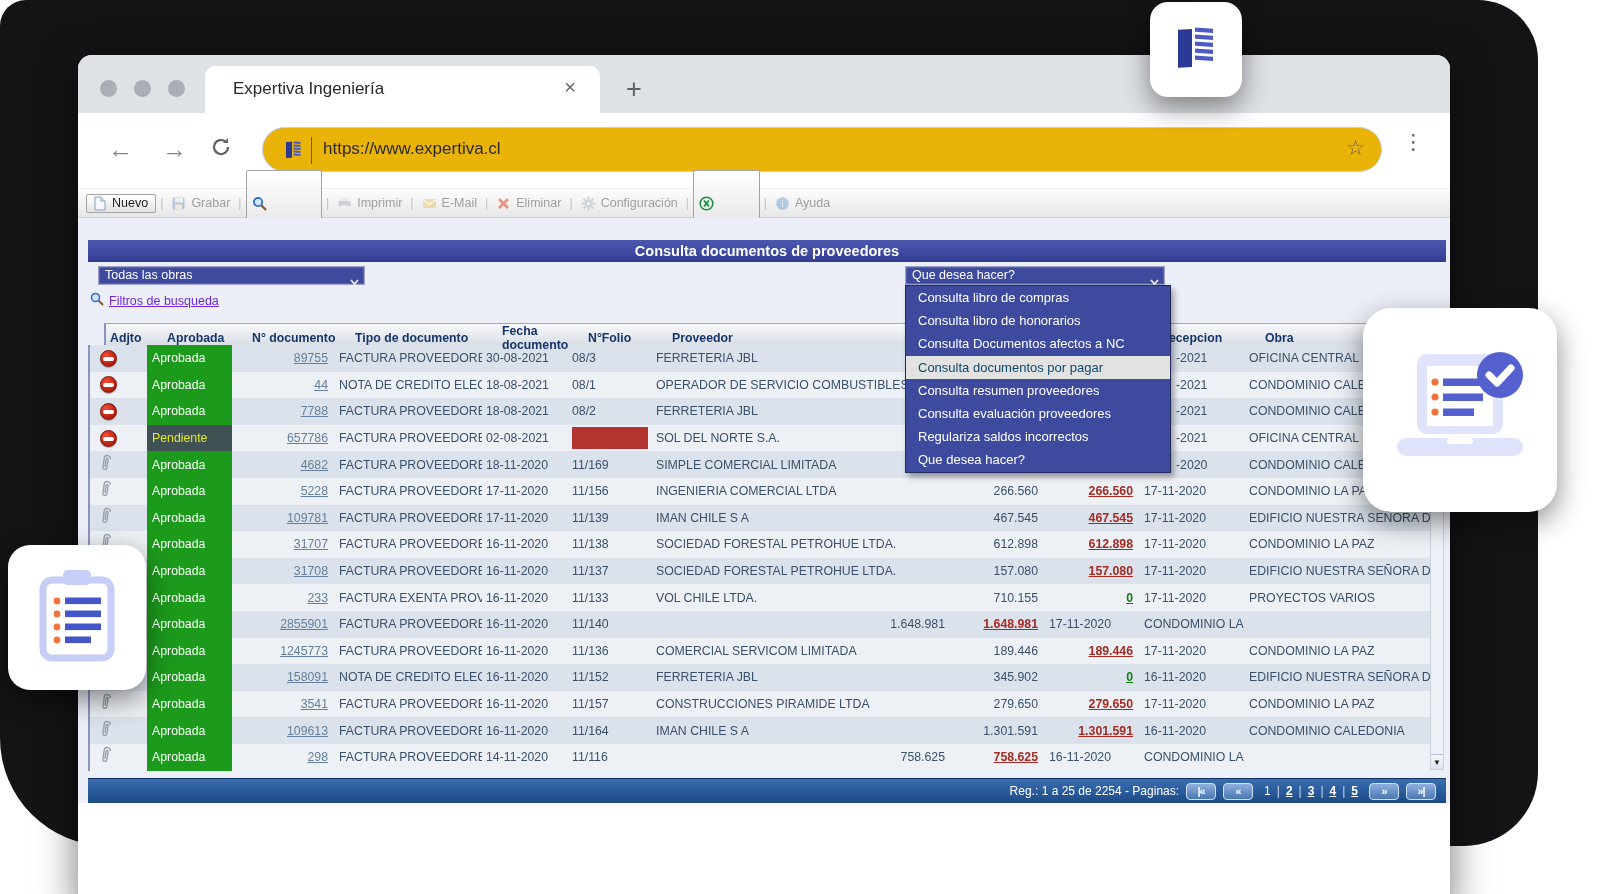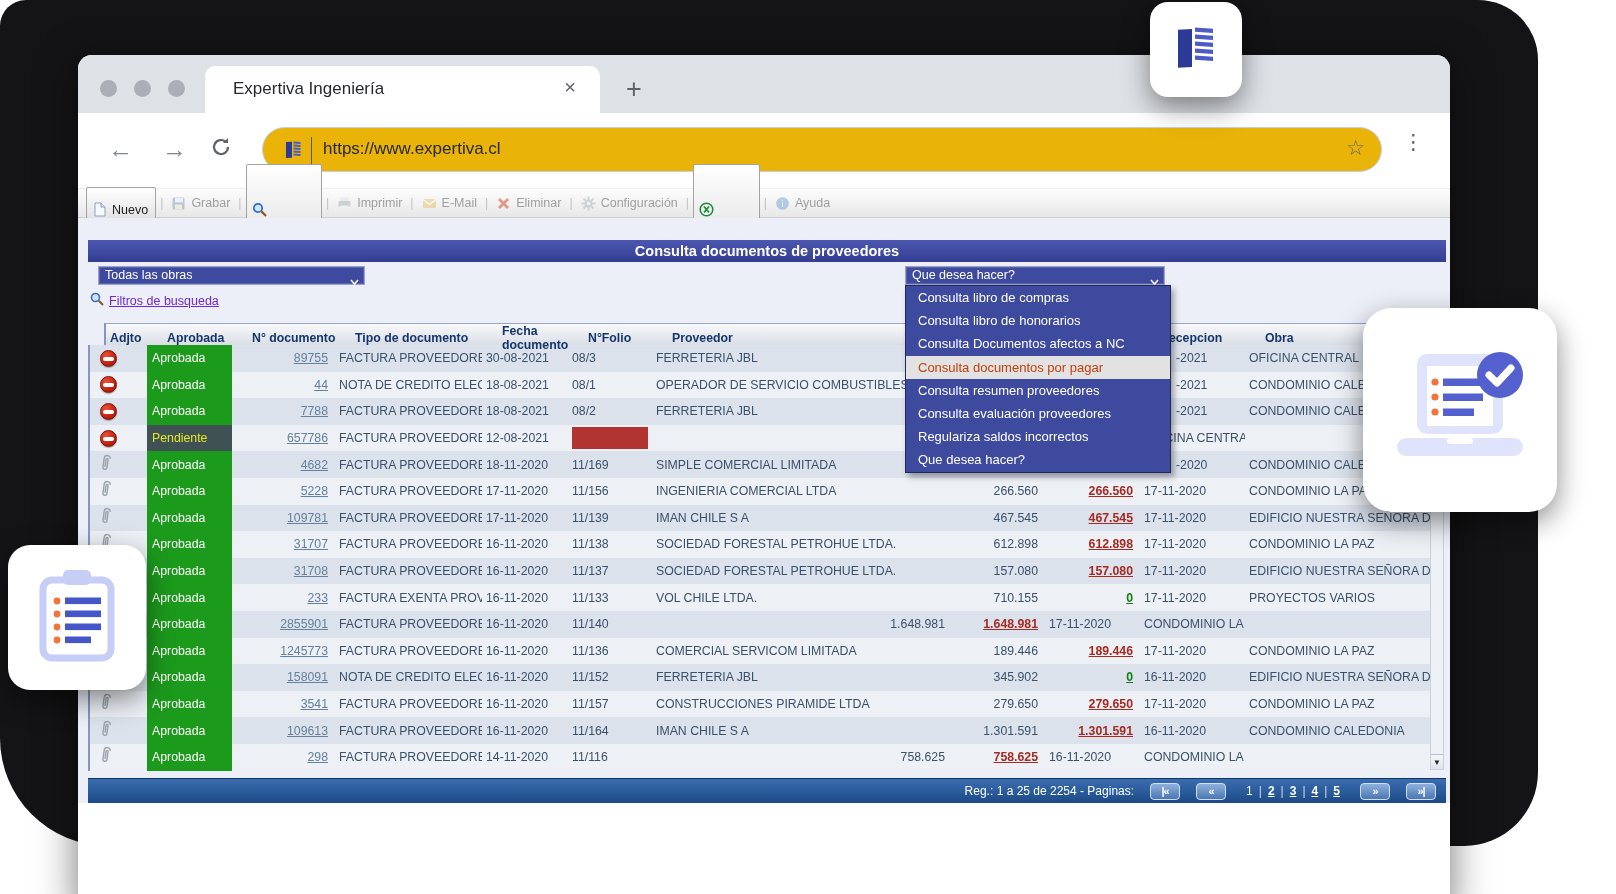--- a/index.html
+++ b/index.html
@@ -34,21 +34,21 @@
   .star { position:absolute; right:16px; top:8px; font-size:21px; color:#5f6368; }
   .kebab { position:absolute; right:26px; top:17px; font-size:21px; color:#5f6368; letter-spacing:0; }
 
   
   .apptoolbar { position:absolute; left:0; top:133px; right:0; height:30px;
     background:linear-gradient(#fdfdfd,#e7e7e7); border-top:1px solid #eee;
     border-bottom:1px solid #cfcfcf; display:flex; align-items:center; padding-left:8px;
     font-size:12.5px; }
   .tb-item { display:flex; align-items:center; gap:5px; padding:2px 4px; white-space:nowrap; }
   .tb-item.boxed { border:1px solid #a3a3a3; border-radius:2px;
-    background:linear-gradient(#ffffff,#e3e3e3); padding:14px 7px 1px 5px; }
+    background:linear-gradient(#ffffff,#e3e3e3); padding:1px 7px 1px 5px; }
   .tb-item .lbl { color:#9f9f9f; }
   .tb-item.enabled .lbl { color:#1c1c1c; }
   .tb-item.bold .lbl { font-weight:bold;margin-top:48px; }
   .tb-sep { color:#c3c3c3; margin:0 4px; }
   .tb-ic { width:15px; height:15px; display:inline-block; }
   .tb-item.disabled .tb-ic { opacity:.55; }
 
   
   .appmain { position:absolute; left:0; top:163px; right:0; height:585px; background:#edeff8; }
   .page-title { position:absolute; left:10px; right:4px; top:22px; height:22px;
@@ -99,36 +99,36 @@
   .vscroll { position:absolute; left:1352px; top:127px; width:14px; height:425px;
     background:#eef1f6; border:1px solid #c8d0dc; }
   .vthumb { position:absolute; left:1px; top:1px; width:10px; height:66px; background:#c2cdda; }
   .vbtn { position:absolute; left:0; bottom:0; width:12px; height:15px;
     background:linear-gradient(#f5f6f8,#dfe3ea); border-top:1px solid #b9c2cf;
     font-size:8px; color:#222; text-align:center; line-height:15px; }
 
   
   .pagebar { position:absolute; left:10px; right:4px; top:560px; height:25px;
     background:linear-gradient(#3a6db0,#1c4a86); border-top:1px solid #0f3566;
-    display:flex; align-items:center; justify-content:flex-end; gap:16px;
+    display:flex; align-items:center; justify-content:flex-end; gap:7px;
     padding-right:10px; color:#fff; font-size:12px; }
   .pg-btn { min-width:30px; height:17px; border-radius:4px; border:1px solid #cfe0f4;
     background:linear-gradient(#8fb0dc,#4a77b4); color:#fff; font-weight:bold;
     font-size:11px; display:flex; align-items:center; justify-content:center; letter-spacing:-1px; }
   .pg-nums { display:flex; gap:6px; margin:0 4px; }
   .pg-nums a { color:#fff; text-decoration:underline; font-weight:bold; }
   .pg-nums .cur { color:#fff; }
   .pg-sep { color:#cdd8ea; }
 
   
   .menu { position:absolute; left:827px; top:67px; width:266px; background:#3e4a9e;
     border:1px solid #23285e; box-shadow:3px 4px 6px rgba(0,0,0,.35); z-index:50; }
   .menu-item { height:23.2px; line-height:23.2px; padding-left:12px; color:#fff; font-size:13px;
     white-space:nowrap; }
-  .menu-item.active { background:#e2e2e2; color:#c2410c; }
+  .menu-item.active { background:#e2e2e2; color:#0c4a6e; }
 
   
   .card { position:absolute; background:#fff; box-shadow:0 10px 28px rgba(0,0,0,.45); z-index:100;
     display:flex; align-items:center; justify-content:center; }
   .card-logo { left:1150px; top:2px; width:92px; height:95px; border-radius:18px; }
   .card-laptop { left:1363px; top:308px; width:194px; height:204px; border-radius:28px; }
   .card-clip { left:8px; top:545px; width:138px; height:145px; border-radius:22px; }
 </style>
 </head>
 <body>
@@ -365,24 +365,25 @@
             <div class="cell c-adjto">
               <span class="block-icon"></span>
             </div>
             <div class="cell c-status">
               <span class="badge pend">Pendiente</span>
             </div>
             <div class="cell c-doc">
               <a href="#">657786</a>
             </div>
             <div class="cell c-tipo">FACTURA PROVEEDORES</div>
-            <div class="cell c-fecha">12-08-2021</div>
+            <div class="cell c-fecha">02-08-2021</div>
             <div class="cell c-folio">
               <span class="folio-red"></span>
             </div>
+            <div class="cell c-prov">SOL DEL NORTE S.A.</div>
             <div class="cell c-monto"></div>
             <div class="cell c-saldo"></div>
             <div class="cell c-recep rec-partial">-2021</div>
             <div class="cell c-obra">OFICINA CENTRAL</div>
           </div>
           <div class="t-row odd">
             <div class="cell c-adjto">
               <span><svg class="clip-icon" width="11" height="19" viewBox="0 0 11 19">
                   <path d="M8.5 4.5a3 3 0 0 0-6 0v9a2 2 0 0 0 4 0v-8a1 1 0 0 0-2 0v7.5" fill="none" stroke="#9aa2ac" stroke-width="1.4" transform="rotate(8 5.5 9.5)"></path>
                 </svg></span>

